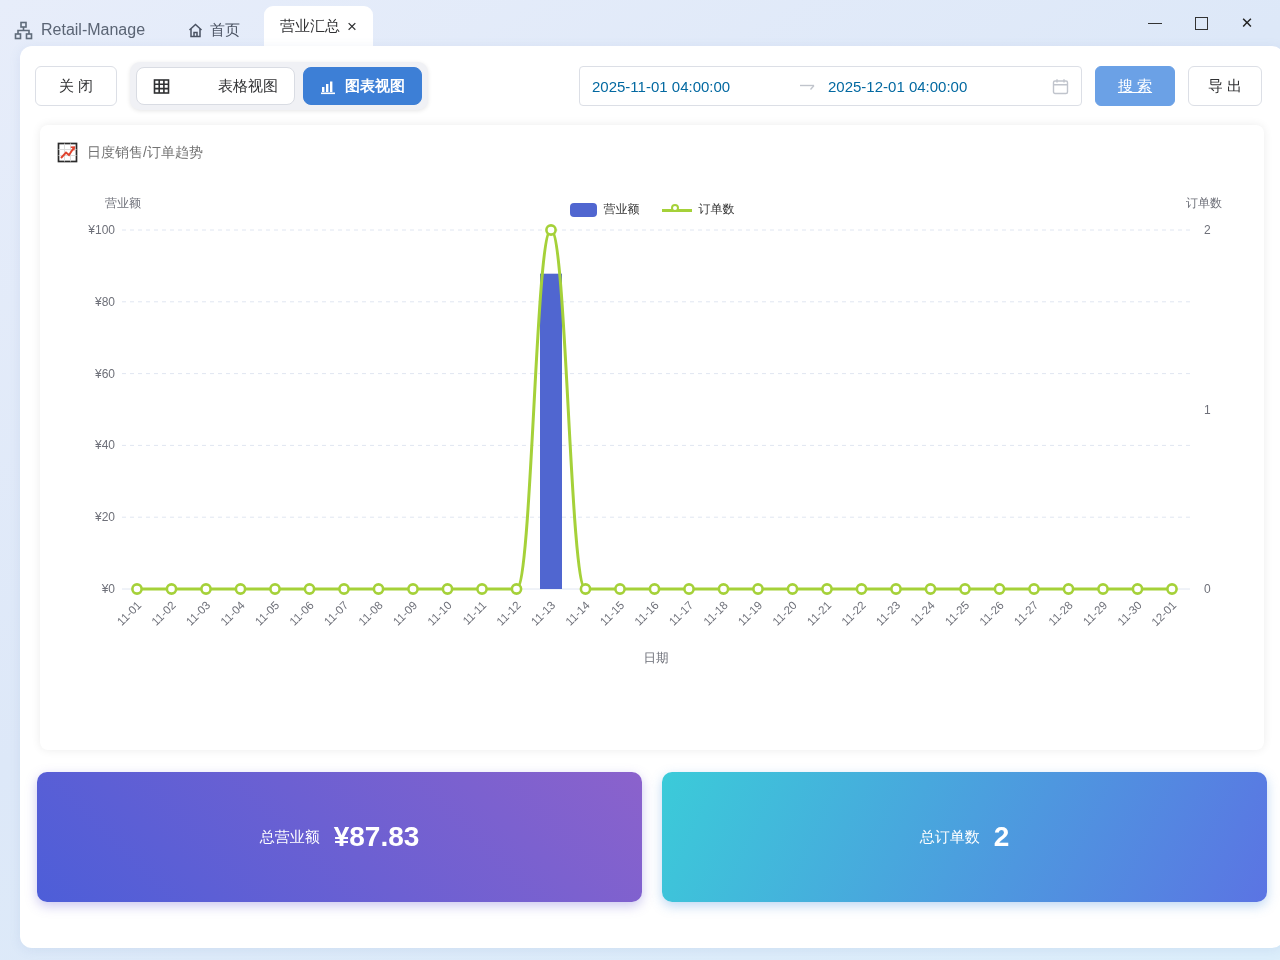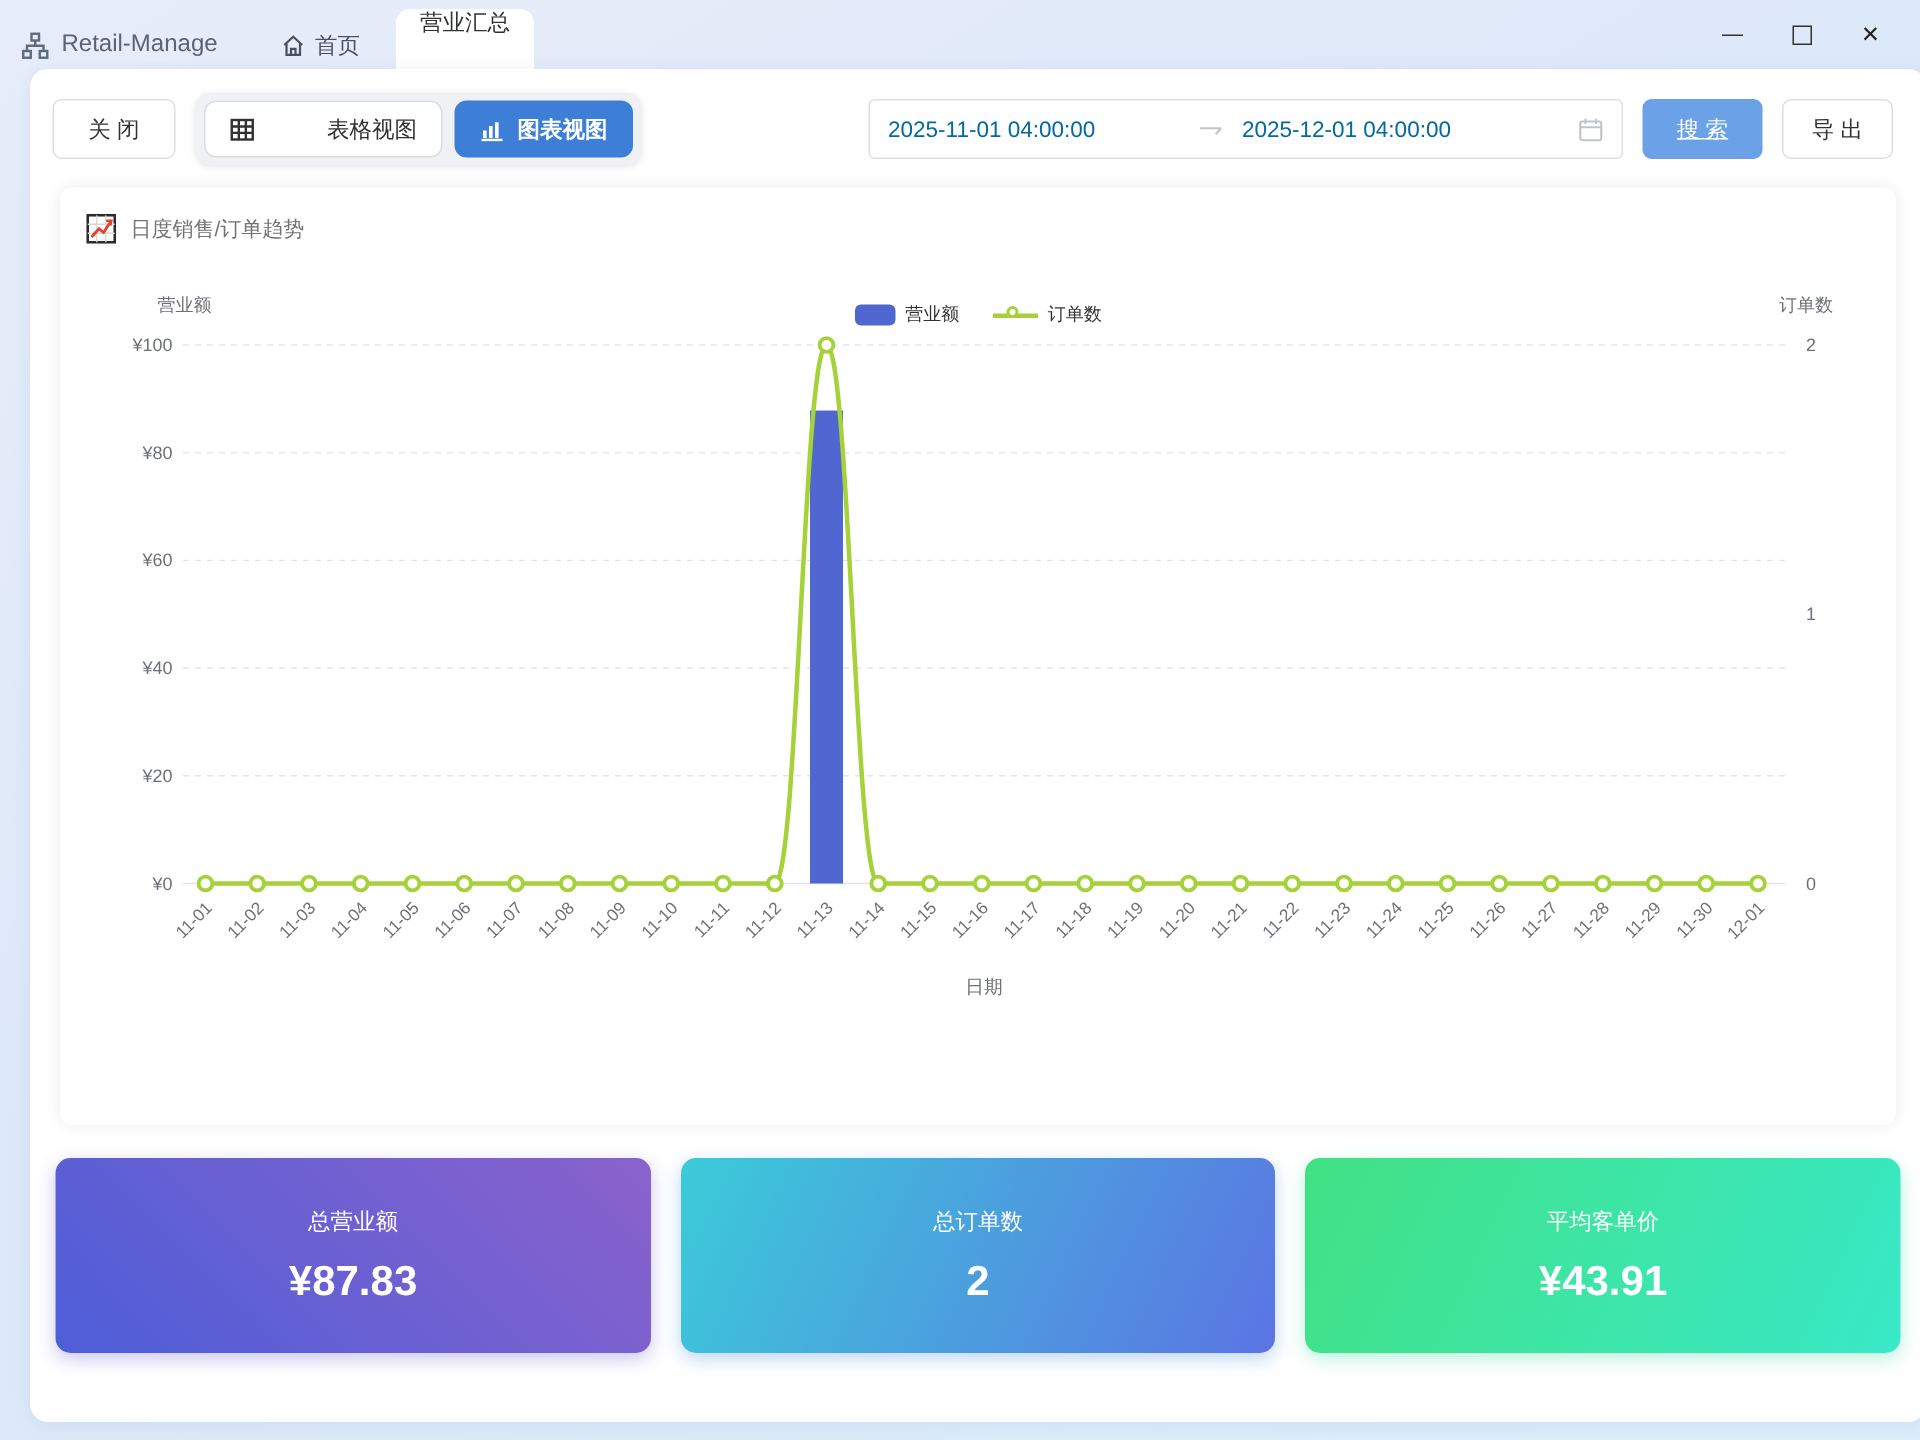--- a/index.html
+++ b/index.html
@@ -8,22 +8,22 @@
     font-family:"Liberation Sans","DejaVu Sans",sans-serif;
     background:linear-gradient(150deg,#e7edfa 0%,#dde8f8 45%,#dceefb 100%);
     position:relative; color:#303133;
   }
   
   .topbar { position:absolute; left:0; top:0; width:100%; height:60px; display:flex; align-items:center; }
   .app-brand { display:flex; align-items:center; gap:8px; margin-left:14px; color:#5a6474; font-size:16px; }
   .home-item { display:flex; align-items:center; gap:6px; margin-left:42px; color:#4a5262; font-size:15px; cursor:pointer; }
   .tab-active {
     margin-left:24px; height:40px; margin-top:6px; align-self:flex-start;
-    background:#fff; border-radius:9px 9px 0 0; display:flex; align-items:center; gap:20px;
-    padding:0 16px; font-size:15px; color:#303133;flex-direction:column;
+    background:#fff; border-radius:9px 9px 0 0; display:flex; align-items:center; gap:7px;
+    padding:0 16px; font-size:15px; color:#303133;
   }
   .tab-close { color:#303133; font-size:17px; cursor:pointer; line-height:1; }
   .win-controls { position:absolute; right:10px; top:0; height:46px; display:flex; align-items:center; }
   .win-btn { width:46px; height:46px; display:flex; align-items:center; justify-content:center; color:#222; font-size:15px; cursor:pointer; }
   .win-btn .maxbox { width:13px; height:13px; border:1.4px solid #333; }
   .win-btn.min span.bar { display:block; width:14px; height:0; border-top:1.6px solid #333; }
   
   .panel {
     position:absolute; left:20px; top:46px; width:1264px; height:902px;
     background:#fff; border-radius:12px; box-shadow:0 2px 12px rgba(100,130,190,.12);
@@ -59,21 +59,21 @@
             align-items:center; gap:22px; font-size:12px; color:#333; }
   .legend-item { display:flex; align-items:center; gap:7px; cursor:pointer; }
   .legend-bar-swatch { width:27px; height:14px; border-radius:4px; }
   .legend-line-swatch { position:relative; width:30px; height:12px; }
   .legend-line-swatch .ln { position:absolute; left:0; right:0; top:5px; height:0; border-top:3px solid; }
   .legend-line-swatch .dot { position:absolute; left:9px; top:0; width:8px; height:8px; border-radius:50%;
                              background:#fff; border:2.5px solid; }
   #chart-svg { position:absolute; left:0; top:85px; }
   
   .cards { position:absolute; left:17px; top:726px; width:1230px; display:flex; gap:20px; }
-  .sum-card { flex:1; height:130px; border-radius:10px; color:#fff; display:flex; flex-direction:column;
+  .sum-card { flex:1; height:130px; border-radius:10px; color:#fff; display:flex; flex-direction:row;
               align-items:center; justify-content:center; gap:14px; }
   .sum-card .lbl { font-size:15px; font-weight:500; }
   .sum-card .val { font-size:28px; font-weight:bold; }
   .grad-purple { background:linear-gradient(45deg,#4d5ed8 0%,#8b62cc 100%); box-shadow:0 4px 12px rgba(105,95,210,.35); }
   .grad-blue   { background:linear-gradient(115deg,#3bcbd9 0%,#5b74e3 100%); box-shadow:0 4px 12px rgba(70,140,220,.35); }
   .grad-green  { background:linear-gradient(115deg,#41e183 0%,#39e9c8 100%); box-shadow:0 4px 12px rgba(60,220,160,.35); }
 </style>
 </head>
 <body>
 
@@ -277,18 +277,14 @@
 
   <div class="cards">
     <div class="sum-card grad-purple">
       <span class="lbl">总营业额</span>
       <span class="val">¥87.83</span>
     </div>
     <div class="sum-card grad-blue">
       <span class="lbl">总订单数</span>
       <span class="val">2</span>
     </div>
-    <div class="sum-card grad-green">
-      <span class="lbl">平均客单价</span>
-      <span class="val">¥43.91</span>
-    </div>
   </div>
 </div>
 
 </body></html>

